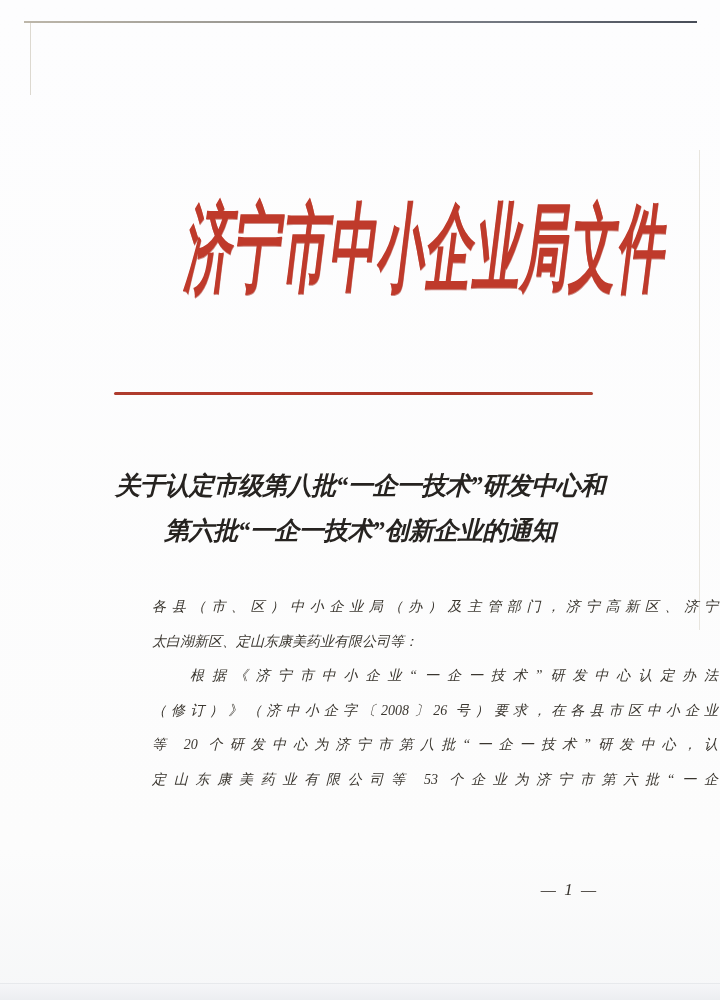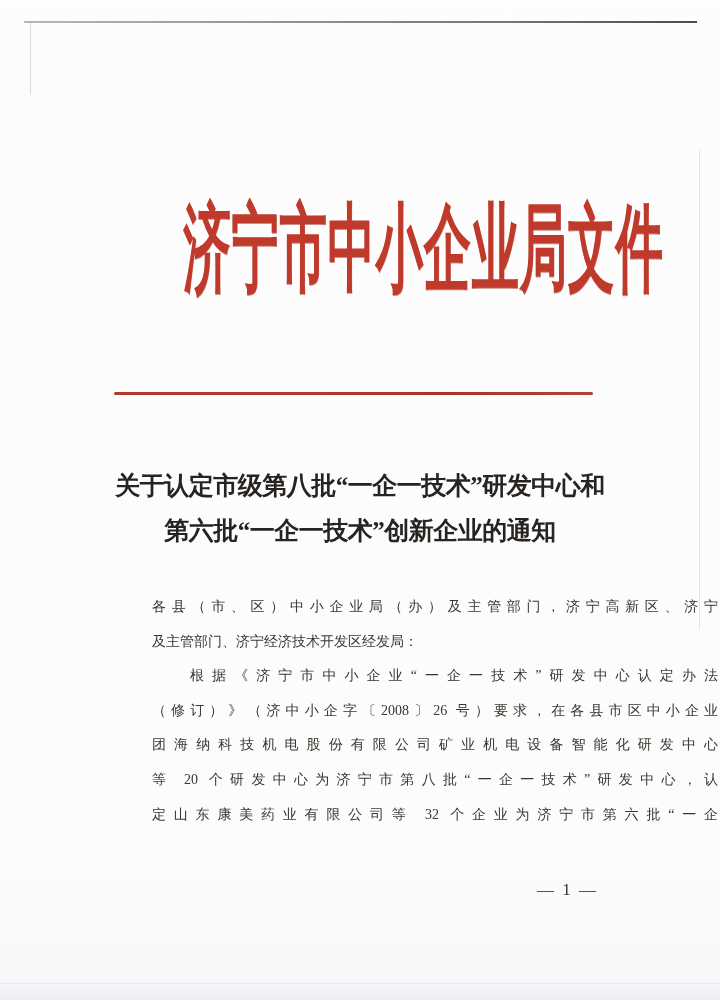--- a/index.html
+++ b/index.html
@@ -13,20 +13,21 @@
   body {
     font-family: "Liberation Serif", "DejaVu Serif", serif;
     background: #fbfbfc;
     position: relative;
     overflow: hidden;
   }
   .page {
     position: absolute;
     inset: 0;
     background: linear-gradient(180deg, #fdfdfe 0%, #fcfcfc 85%, #f6f7f8 100%);
+    font-style: italic;
   }
   
   .scan-line-top {
     position: absolute;
     top: 21px; left: 24px; width: 673px; height: 2px;
     background: linear-gradient(to right, #b6afa1 0%, #8d8b85 35%, #646973 70%, #333945 100%);
     opacity: 0.9;
   }
   .scan-tick-left {
     position: absolute;
@@ -120,23 +121,22 @@
 
   <div class="red-rule"></div>
 
   <div class="title-block">
     <div>关于认定市级第八批“一企一技术”研发中心和</div>
     <div>第六批“一企一技术”创新企业的通知</div>
   </div>
 
   <div class="body-block">
     <div class="bline fill">各县（市、区）中小企业局（办）及主管部门，济宁高新区、济宁</div>
-    <div class="bline">及主管部门、济宁经济技术开发区经发局：</div>
+    <div class="bline">太白湖新区、定山东康美药业有限公司等：</div>
     <div class="bline fill indent">根据《济宁市中小企业“一企一技术”研发中心认定办法</div>
     <div class="bline fill">（修订）》（济中小企字〔2008〕26 号）要求，在各县市区中小企业</div>
-    <div class="bline fill">团海纳科技机电股份有限公司矿业机电设备智能化研发中心</div>
     <div class="bline fill">等 20 个研发中心为济宁市第八批“一企一技术”研发中心，认</div>
-    <div class="bline fill">定山东康美药业有限公司等 32 个企业为济宁市第六批“一企</div>
+    <div class="bline fill">定山东康美药业有限公司等 53 个企业为济宁市第六批“一企</div>
   </div>
 
   <div class="page-number">— 1 —</div>
 
 </div>
 
 </body></html>

